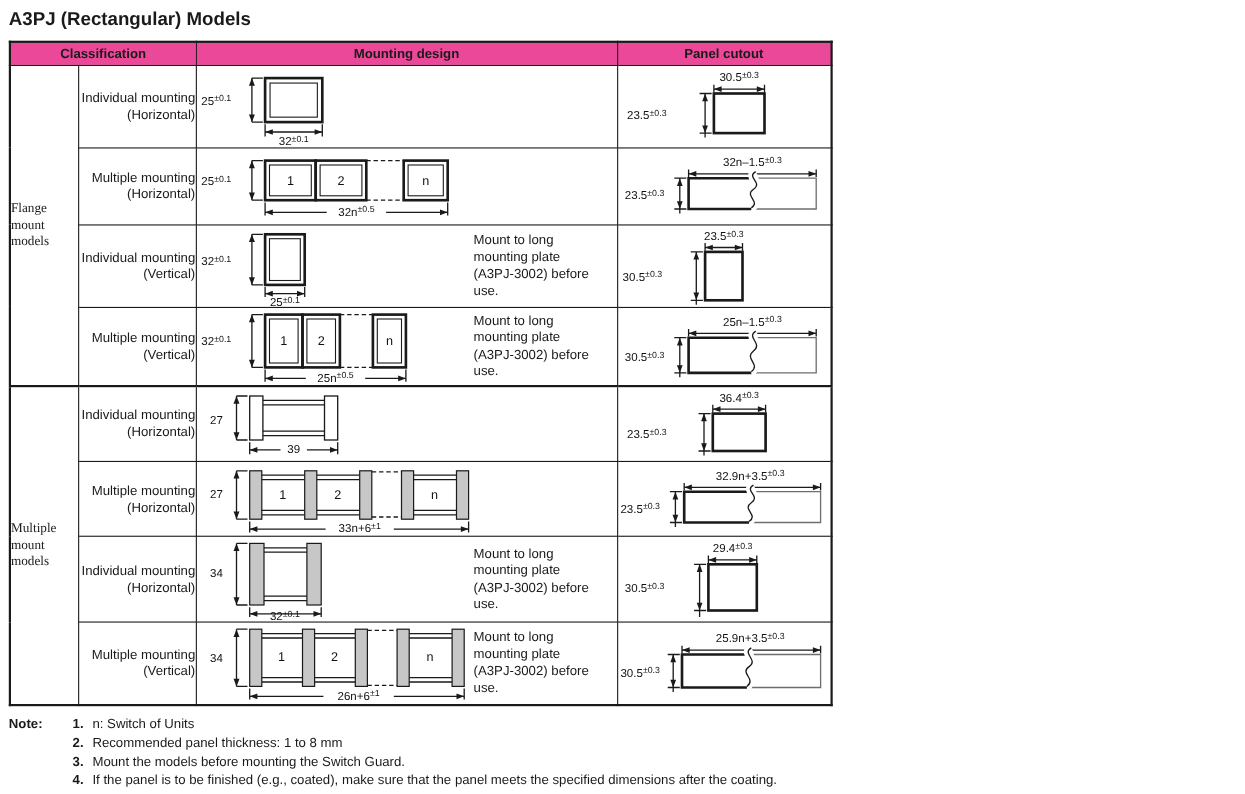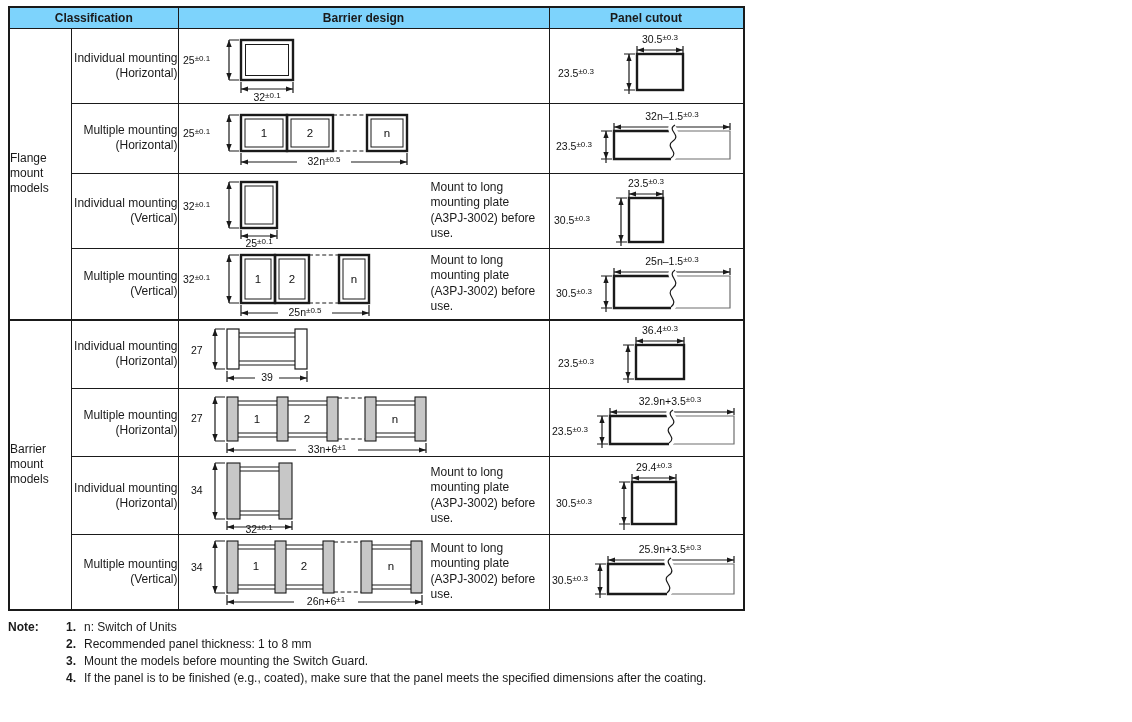--- a/index.html
+++ b/index.html
@@ -7,28 +7,28 @@
   body {
     width:1132px; height:722px; overflow:hidden;
     font-family:"Liberation Sans", sans-serif; color:#1a1a1a;
   }
   .page { padding:6px 0 0 8px; }
   .title { font-size:17px; font-weight:bold; margin:2px 0 9px 0; }
 
   table.models { border-collapse:collapse; table-layout:fixed; border:2px solid #1a1a1a; }
   table.models th, table.models td { border:1px solid #1a1a1a; padding:0; vertical-align:middle; }
   thead th {
-    background:#7dd3fc; font-size:12px; font-weight:bold; height:21px;
+    background:#ec4899; font-size:12px; font-weight:bold; height:21px;
     border-bottom:2px solid #1a1a1a; border-top:2px solid #1a1a1a; text-align:center;
   }
-  td.grp { font-size:12px; line-height:15px; padding-left:5px; }
+  td.grp { font-size:12px; line-height:15px; padding-left:5px;font-family:Liberation Serif, serif; }
   td.cls { font-size:12px; line-height:15px; padding-left:10px;text-align:right; }
   td.mnt, td.cut { padding-left:2px; }
   .mnt-flex { display:flex; align-items:center; }
-  .mount-note { width:110px; font-size:12px; line-height:15.5px; margin-left:auto; margin-right:8px; }
+  .mount-note { width:110px; font-size:12px; line-height:15.5px; margin-left:auto; margin-right:20px; }
   tr.gsep td { border-top:2px solid #1a1a1a;border-radius:14px; }
 
   svg { display:block; }
   .ln   { fill:none; stroke:#1a1a1a; stroke-width:1.2px; }
   .thick{ stroke-width:2.4px; }
   .thin { stroke-width:1px; }
   .gray { stroke:#6e6e6e; }
   .dash { stroke-dasharray:4 2.6; }
   .bar  { fill:#c7c7c7; stroke:#1a1a1a; stroke-width:1.1px; }
   .arr  { fill:#1a1a1a; stroke:none; }
@@ -41,32 +41,33 @@
 
   .notes { margin-top:8px; font-size:12px; }
   .note-row { display:grid; grid-template-columns:40px 20px 1fr; column-gap:8px; line-height:17px; }
   .note-label { font-weight:bold; }
   .note-num { font-weight:bold; text-align:right; }
 </style>
 </head>
 <body>
 
 <div class="page">
+  <div class="title">A3PJ (Rectangular) Models</div>
 
   <table class="models">
     <colgroup>
       <col style="width:62px">
         <col style="width:107px">
         <col style="width:295px">
         <col style="width:193px">
     </colgroup>
     <thead>
       <tr>
         <th colspan="2">Classification</th>
-        <th>Barrier design</th>
+        <th>Mounting design</th>
         <th>Panel cutout</th>
       </tr>
     </thead>
     <tbody>
 
       <tr style="height:75px">
         <td class="grp" rowspan="4">Flange mount models</td>
         <td class="cls">Individual mounting (Horizontal)</td>
         <td class="mnt">
           <div class="mnt-flex">
@@ -218,21 +219,21 @@
             <path class="ln" d="M125,17 c-9,6 7,11 -2,18 c-9,7 7,12 -2,19"></path>
             <text class="dim" x="6" y="44"><tspan>30.5</tspan><tspan class="tol" dy="-3">±0.3</tspan></text>
             <path class="ln" d="M56,23 L56,59 M51,23 L62,23 M51,55 L62,55"></path>
             <polygon class="arr" points="56,23 53.4,30 58.6,30"></polygon>
               <polygon class="arr" points="56,55 53.4,48 58.6,48"></polygon>
           </svg>
         </td>
       </tr>
 
       <tr class="gsep" style="height:69px">
-        <td class="grp" rowspan="4">Barrier mount models</td>
+        <td class="grp" rowspan="4">Multiple mount models</td>
         <td class="cls">Individual mounting (Horizontal)</td>
         <td class="mnt">
           <div class="mnt-flex">
           <svg width="200" height="66" viewBox="0 0 200 66">
             <text class="dim" x="12" y="33"><tspan>27</tspan></text>
             <path class="ln" d="M36,8 L36,48 M36,8 L46,8 M36,48 L46,48"></path>
             <polygon class="arr" points="36,8 33.3,15 38.7,15"></polygon>
                 <polygon class="arr" points="36,48 33.3,41 38.7,41"></polygon>
             <rect class="ln" x="48" y="8" width="12" height="40" stroke-width="1.6"></rect>
             <rect class="ln" x="116" y="8" width="12" height="40" stroke-width="1.6"></rect>

